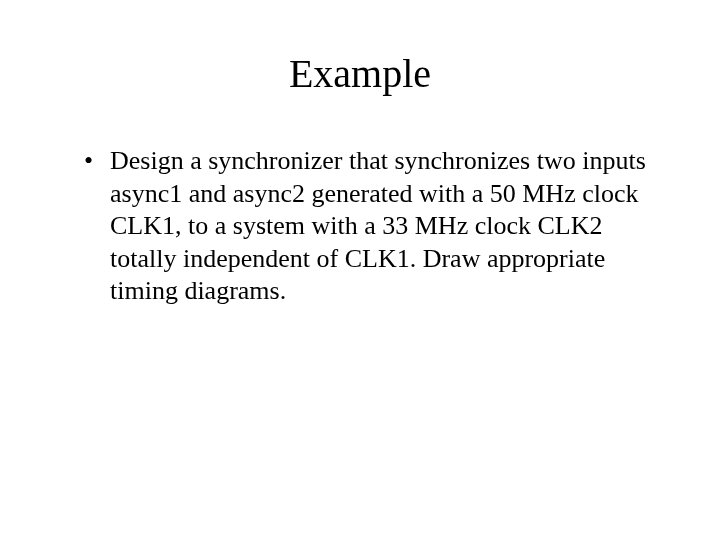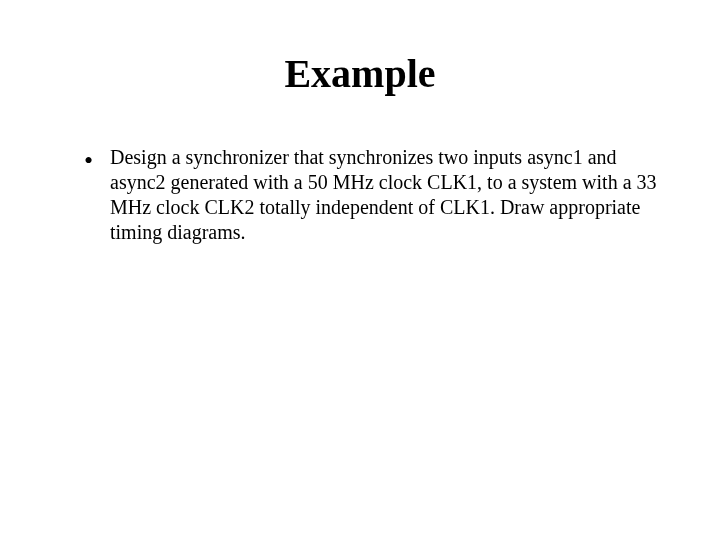--- a/index.html
+++ b/index.html
@@ -15,31 +15,31 @@
       color: #000000;
       overflow: hidden;
     }
     .slide {
       width: 100%;
       height: 100%;
       padding: 50px 60px 0 60px;
     }
     .title {
       font-size: 40px;
-      font-weight: bold;
+      font-weight: normal;
       text-align: center;
       margin-bottom: 48px;
     }
     .bullet-list {
       list-style: none;
       padding-left: 24px;
     }
     .bullet-item {
       position: relative;
-      font-size: 20px;
+      font-size: 26px;
       line-height: 1.25;
       padding-left: 26px;
     }
     .bullet-item::before {
       content: "•";
       position: absolute;
       left: 0;
       top: 0;
       font-size: 26px;
     }

